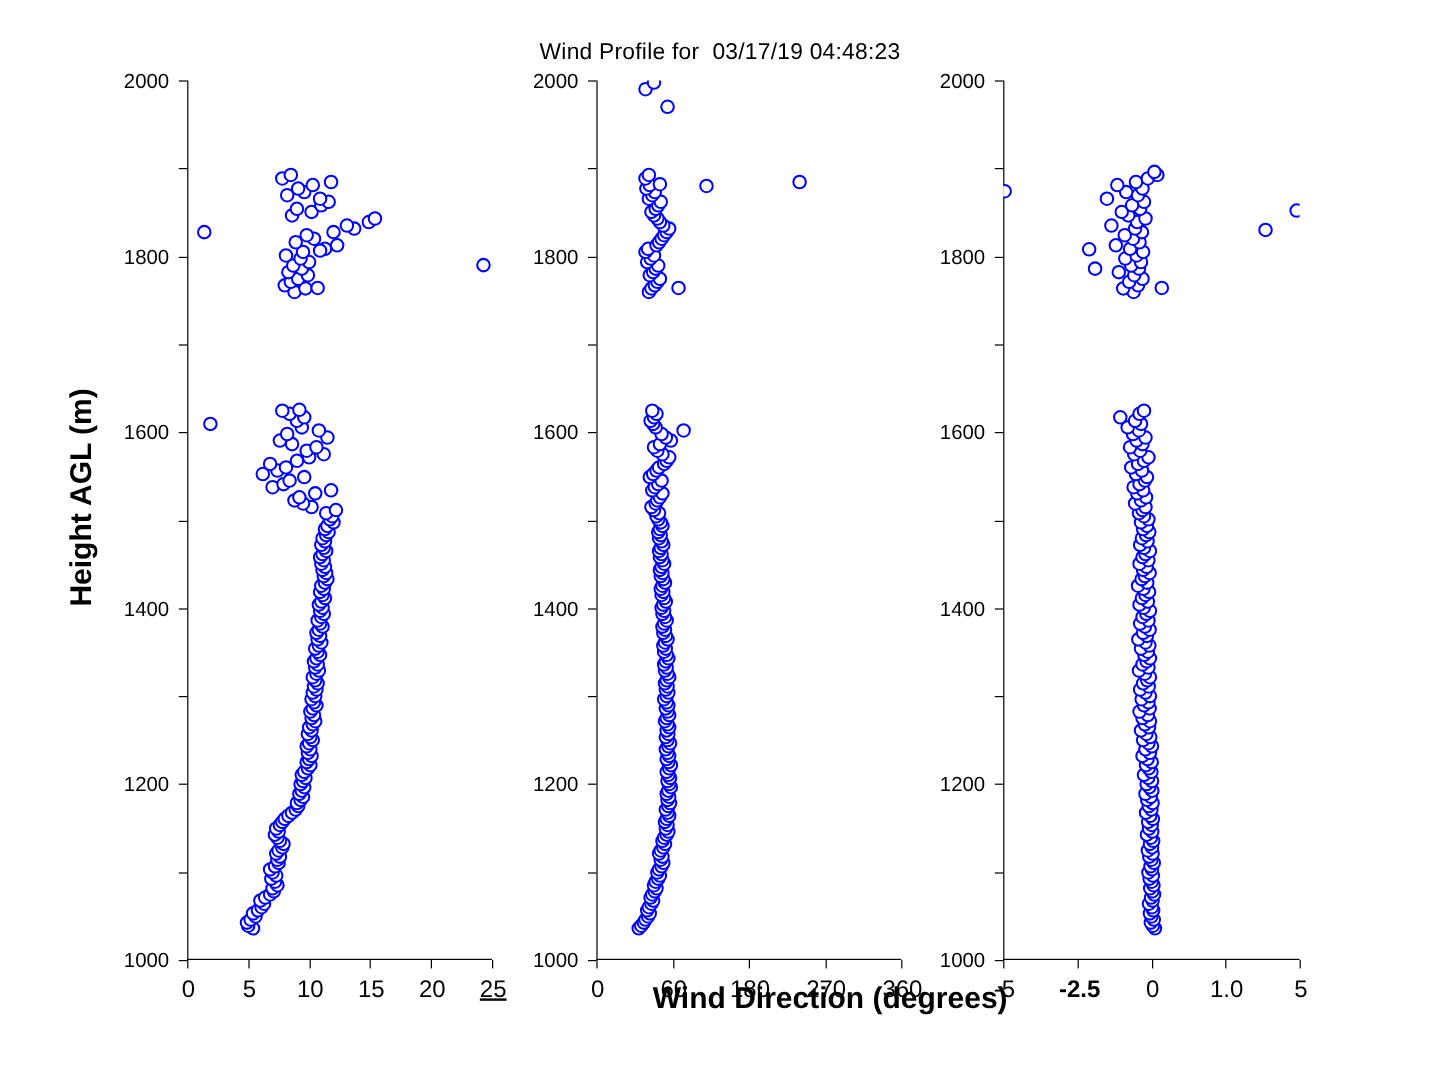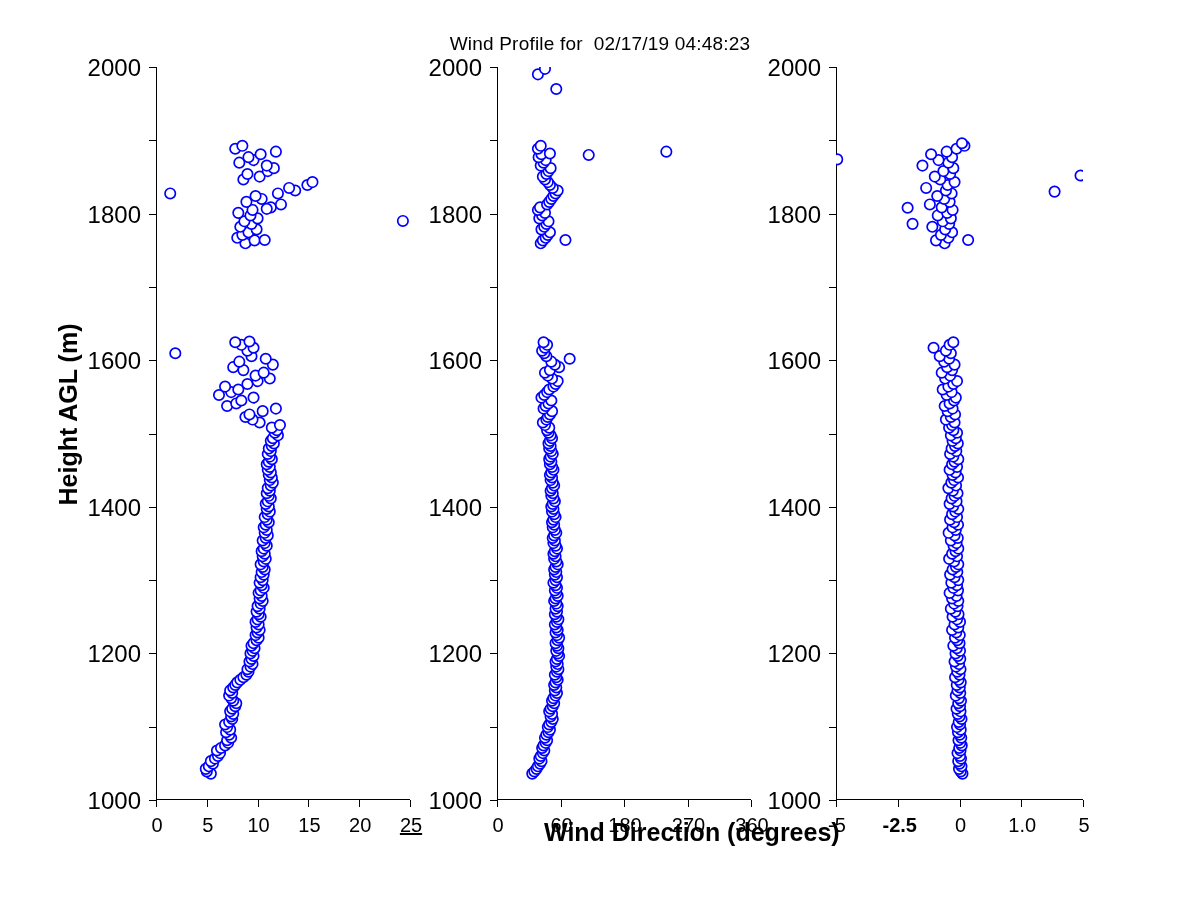--- a/index.html
+++ b/index.html
@@ -11,36 +11,36 @@
   .ylabel{position:absolute;left:-62px;top:400px;width:260px;text-align:center;
           transform:rotate(-90deg);transform-origin:center center;
           font-size:25px;font-weight:bold;white-space:nowrap;}
   .panel{position:absolute;top:67px;height:733px;}
   .panel .frame{position:absolute;inset:0;border-left:1.6px solid #000;
                 border-bottom:1.6px solid #000;box-sizing:border-box;}
   .plotarea{position:absolute;inset:0;overflow:hidden;}
   .ytick{position:absolute;left:-7px;width:7px;height:0;
          border-top:1.6px solid #000;}
   .ytick-lab{position:absolute;right:100%;margin-right:8px;
-             transform:translateY(-50%);font-size:24px;white-space:nowrap;}
+             transform:translateY(-50%);font-size:17px;white-space:nowrap;}
   .xtick{position:absolute;bottom:-7px;width:0;height:7px;
          border-left:1.6px solid #000;}
   .xtick-lab{position:absolute;top:100%;margin-top:7px;
              transform:translateX(-50%);font-size:20px;white-space:nowrap;}
   .xlabel{position:absolute;top:818px;font-size:25px;font-weight:bold;
           text-align:center;white-space:nowrap;}
   svg.pts{position:absolute;inset:0;width:100%;height:100%;overflow:visible;}
   svg.pts circle{fill:#ffffff;stroke:#0000ff;stroke-width:1.7;}
 </style>
 </head>
 <body>
 
 <div id="figure">
 
-  <div class="title">Wind Profile for  02/17/19 04:48:23</div>
+  <div class="title">Wind Profile for  03/17/19 04:48:23</div>
 
   <div class="ylabel">Height AGL (m)</div>
 
   <div class="panel" id="panel0" style="left:156px;width:254px;">
     <div class="frame"></div>
     <div class="plotarea">
       <svg class="pts" preserveAspectRatio="none" viewBox="0 0 254 733">
           <circle cx="54.86" cy="706.61" r="5.2"></circle>
           <circle cx="50.80" cy="704.41" r="5.2"></circle>
           <circle cx="49.78" cy="701.85" r="5.2"></circle>

